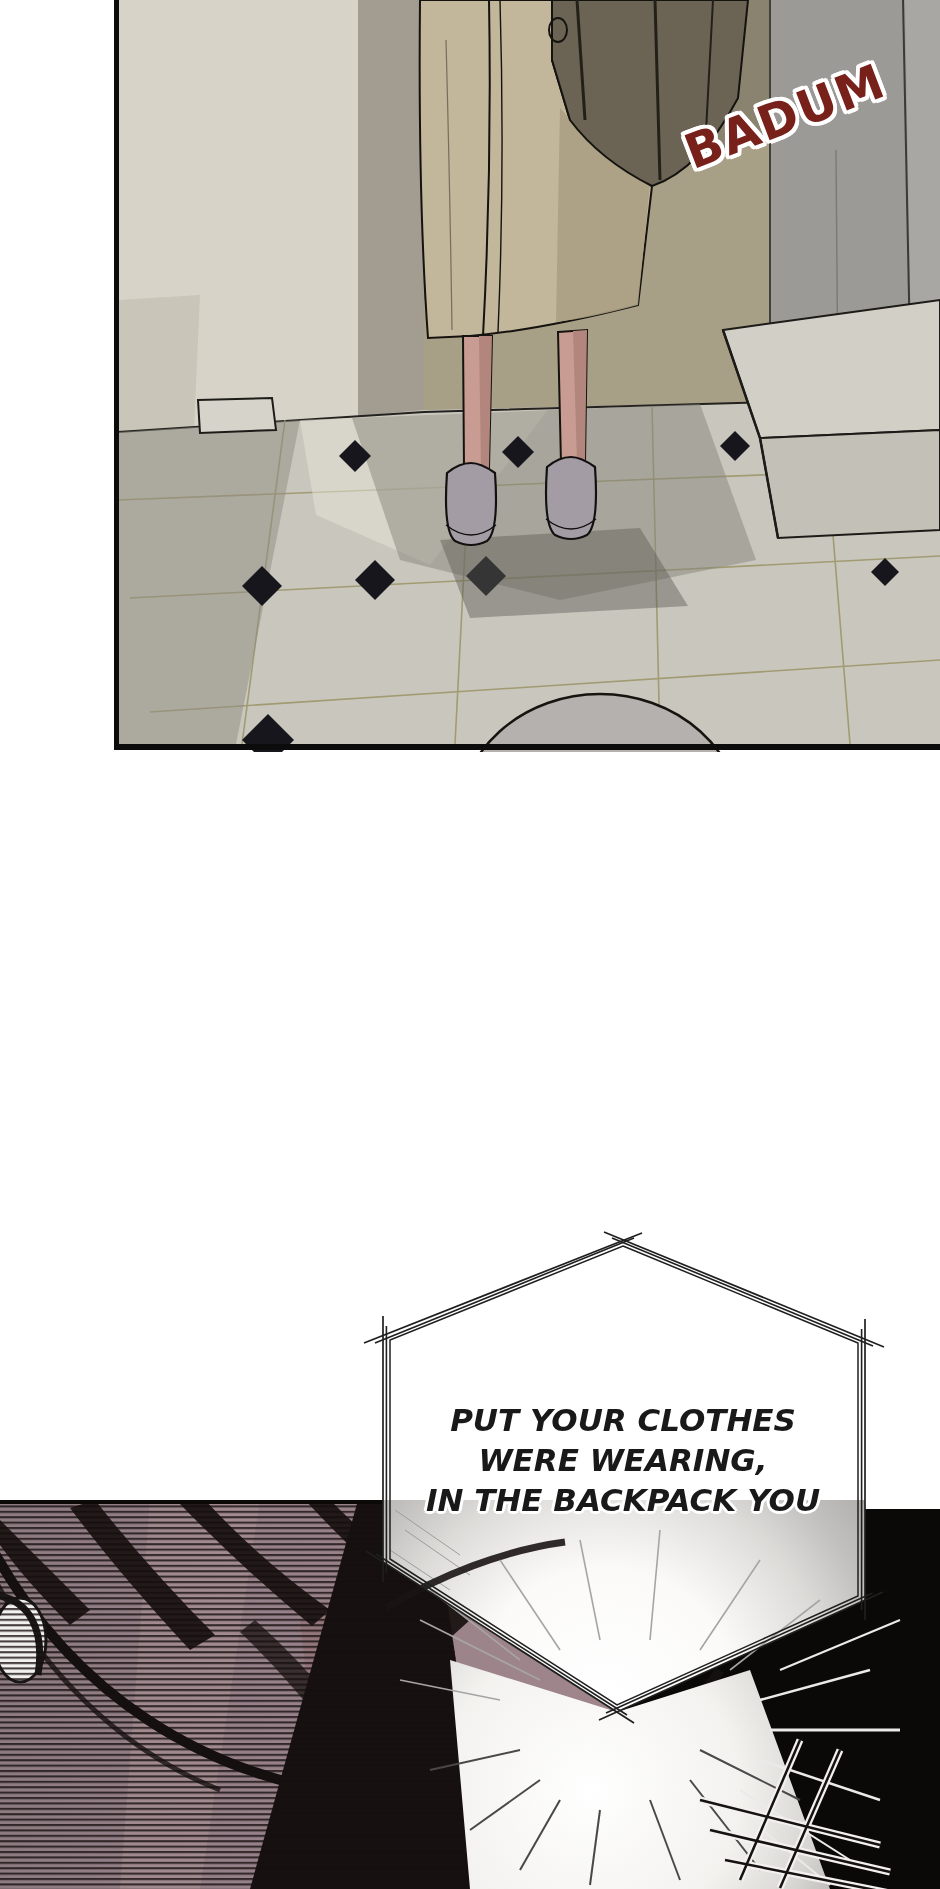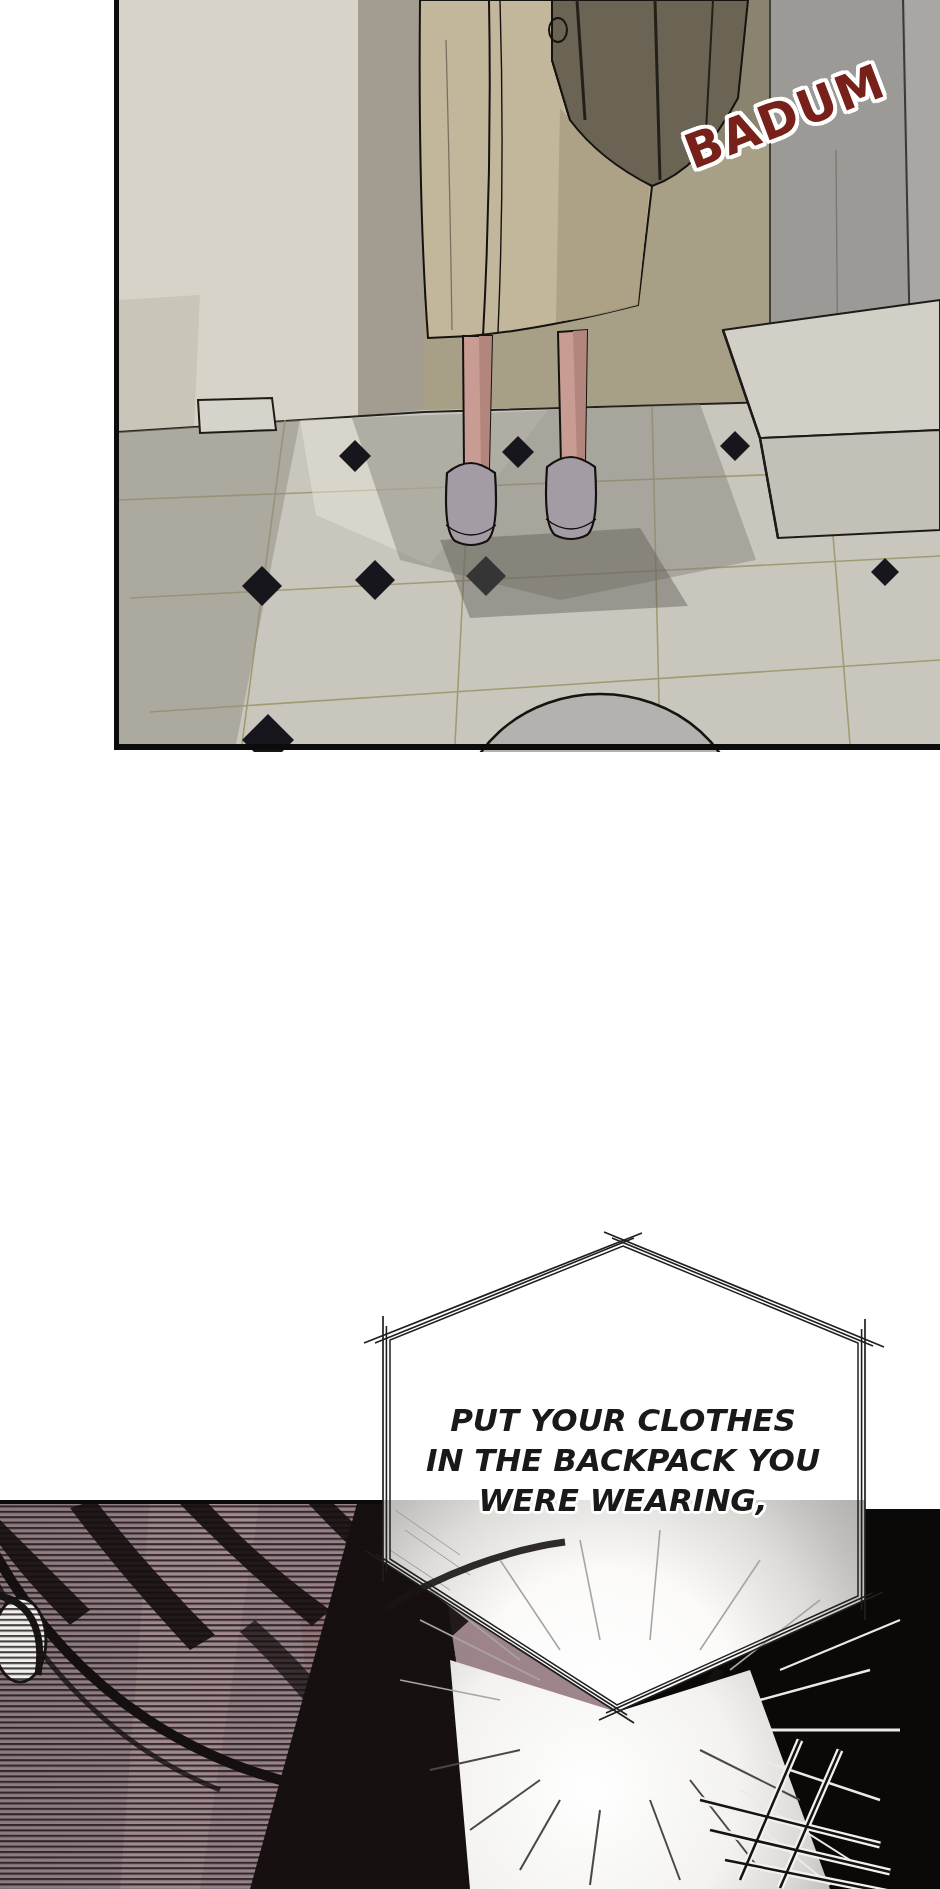--- a/index.html
+++ b/index.html
@@ -271,18 +271,18 @@
         <line x1="861.6" y1="1329" x2="861.6" y2="1610"></line>
         <line x1="872.5" y1="1593" x2="606" y2="1713"></line>
         <line x1="627" y1="1715" x2="376" y2="1554"></line>
         <line x1="386.4" y1="1573" x2="386.4" y2="1326"></line>
       </g>
       <polygon points="623,1246 858,1343 858,1596 617,1705 390,1559 390,1340" stroke="#1f1f1f" stroke-width="1.5" fill="none"></polygon>
     </svg>
 
     <div class="bubble-text">
       <div>PUT YOUR CLOTHES</div>
+      <div>WERE WEARING,</div>
       <div>IN THE BACKPACK YOU</div>
-      <div>WERE WEARING,</div>
     </div>
   </div>
 
 </div>
 
 </body></html>

